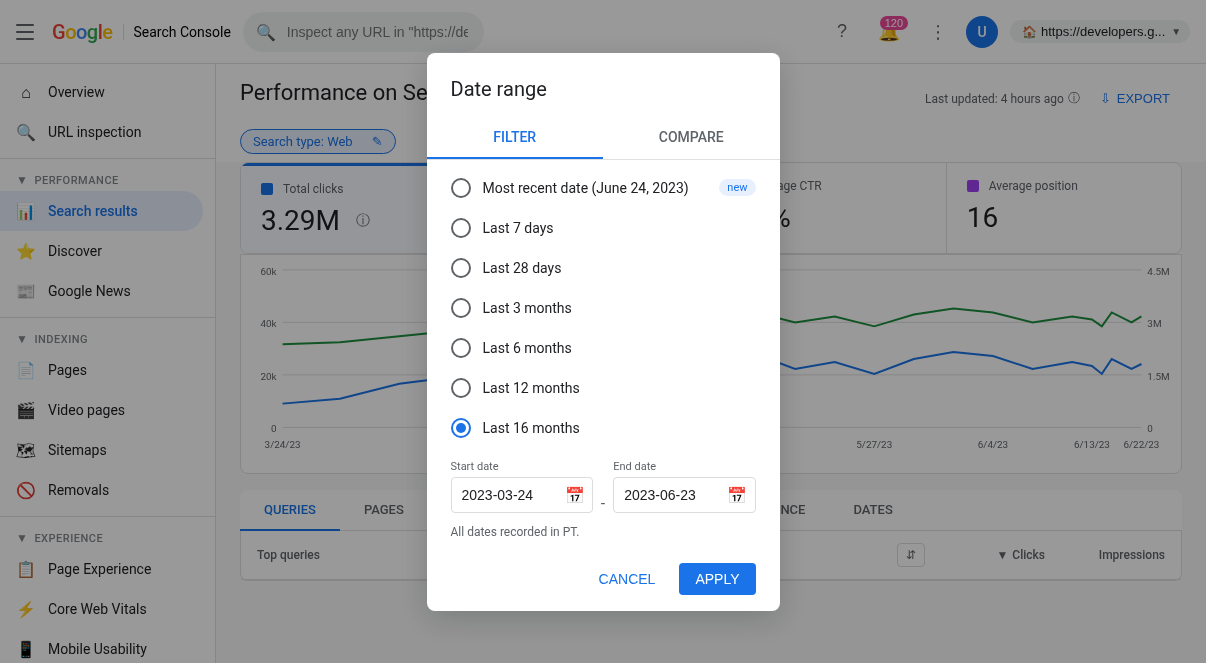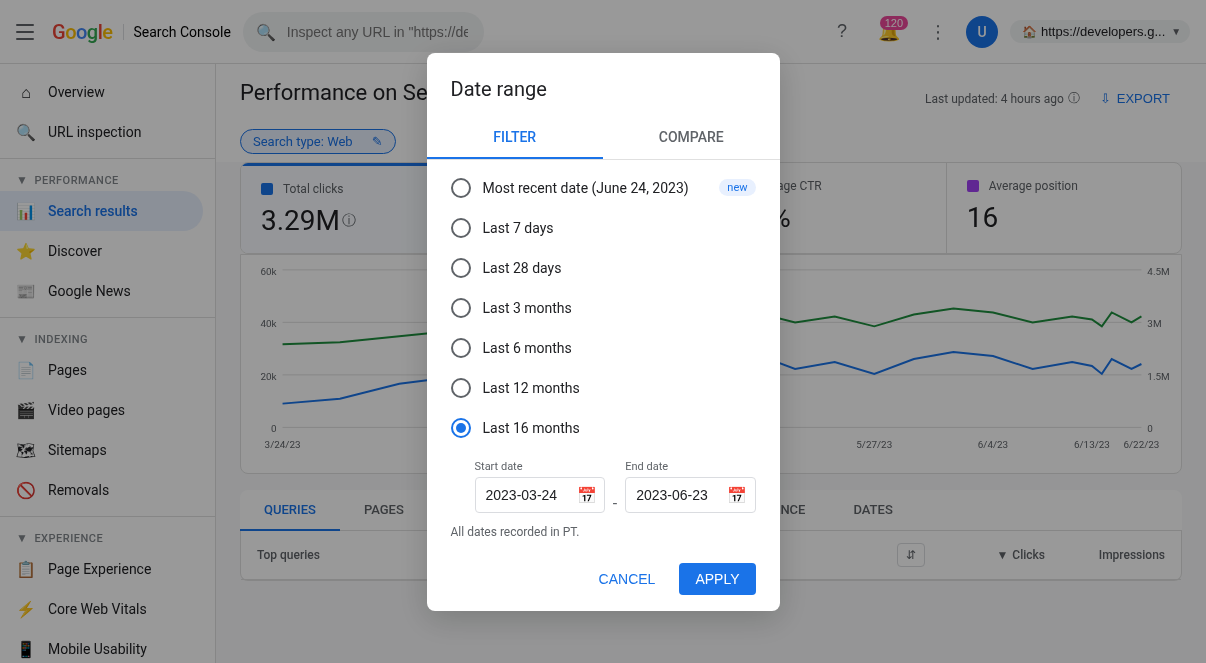--- a/index.html
+++ b/index.html
@@ -47,21 +47,21 @@
     .filter-chip { display: flex; align-items: center; gap: 19px; background: #e8f0fe; border: 1px solid #1a73e8; border-radius: 16px; padding: 4px 12px; font-size: 13px; color: #1a73e8; cursor: pointer; }
     .export-btn { display: flex; align-items: center; gap: 6px; margin-left: auto; background: transparent; border: none; cursor: pointer; color: #1a73e8; font-size: 13px; font-weight: 500; padding: 6px 12px; }
     .last-updated { font-size: 12px; color: #5f6368; display: flex; align-items: center; gap: 4px; }
 
     
     .metrics-row { display: flex; gap: 0; border: 1px solid #e0e0e0; border-radius: 8px; margin: 0 24px 0; background: #fff; overflow: hidden; }
     .metric-card { flex: 1; padding: 16px 20px; border-right: 1px solid #e0e0e0; cursor: pointer; }
     .metric-card:last-child { border-right: none; }
     .metric-card.active { border-top: 3px solid #1a73e8; background: #f8fbff; }
     .metric-label { font-size: 12px; color: #5f6368; display: flex; align-items: center; gap: 10px; margin-bottom: 8px; }
-    .metric-value { font-size: 28px; font-weight: 400; color: #202124; display: flex; align-items: center; gap: 2px; }
+    .metric-value { font-size: 28px; font-weight: 400; color: #202124; display: flex; align-items: center; gap: 16px; }
 
     
     .chart-area { margin: 0 24px; background: #fff; border: 1px solid #e0e0e0; border-radius: 0 0 8px 8px; overflow: hidden; height: 220px; }
     .chart-svg { width: 100%; height: 100%; }
 
     
     .data-tabs { display: flex; border-bottom: 1px solid #e0e0e0; margin: 16px 24px 0; background: #fff; border-radius: 8px 8px 0 0; }
     .data-tab { padding: 12px 24px; font-size: 13px; font-weight: 500; color: #5f6368; cursor: pointer; border-bottom: 2px solid transparent; margin-bottom: -1px; }
     .data-tab.active { color: #1a73e8; border-bottom-color: #1a73e8; }
 
@@ -81,21 +81,21 @@
     .modal-tabs { display: flex; border-bottom: 1px solid #e0e0e0; }
     .modal-tab { flex: 1; text-align: center; padding: 12px 0; font-size: 14px; font-weight: 500; color: #5f6368; cursor: pointer; border-bottom: 2px solid transparent; }
     .modal-tab.active { color: #1a73e8; border-bottom-color: #1a73e8; }
     .modal-body { padding: 8px 0; }
     .radio-option { display: flex; align-items: center; gap: 12px; padding: 10px 24px; cursor: pointer; }
     .radio-circle { width: 20px; height: 20px; border-radius: 50%; border: 2px solid #5f6368; display: flex; align-items: center; justify-content: center; flex-shrink: 0; }
     .radio-circle.selected { border-color: #1a73e8; }
     .radio-circle.selected::after { content: ''; width: 10px; height: 10px; border-radius: 50%; background: #1a73e8; display: block; }
     .radio-label { font-size: 14px; color: #202124; flex: 1; }
     .badge-new { background: #e8f0fe; color: #1a73e8; font-size: 11px; border-radius: 10px; padding: 2px 8px; }
-    .date-inputs { display: flex; align-items: flex-end; gap: 8px; padding: 12px 24px 4px; margin-left: 24px; }
+    .date-inputs { display: flex; align-items: flex-end; gap: 8px; padding: 12px 24px 4px; }
     .date-input-wrap { flex: 1; }
     .date-input-label { font-size: 11px; color: #5f6368; margin-bottom: 4px; }
     .date-input { width: 100%; height: 36px; border: 1px solid #dadce0; border-radius: 4px; padding: 0 36px 0 10px; font-size: 14px; color: #202124; outline: none; position: relative; }
     .date-sep { font-size: 16px; color: #5f6368; margin-top: 18px; }
     .date-cal-icon { position: absolute; right: 8px; top: 50%; transform: translateY(-50%); color: #5f6368; font-size: 16px; }
     .date-field-wrapper { position: relative; }
     .pt-note { padding: 8px 24px 4px; font-size: 12px; color: #5f6368; }
     .modal-actions { display: flex; justify-content: flex-end; gap: 8px; padding: 12px 24px 16px; }
     .btn-cancel { background: transparent; border: none; color: #1a73e8; font-size: 14px; font-weight: 500; padding: 8px 16px; cursor: pointer; border-radius: 4px; }
     .btn-apply { background: #1a73e8; color: #fff; border: none; border-radius: 4px; font-size: 14px; font-weight: 500; padding: 8px 16px; cursor: pointer; }

